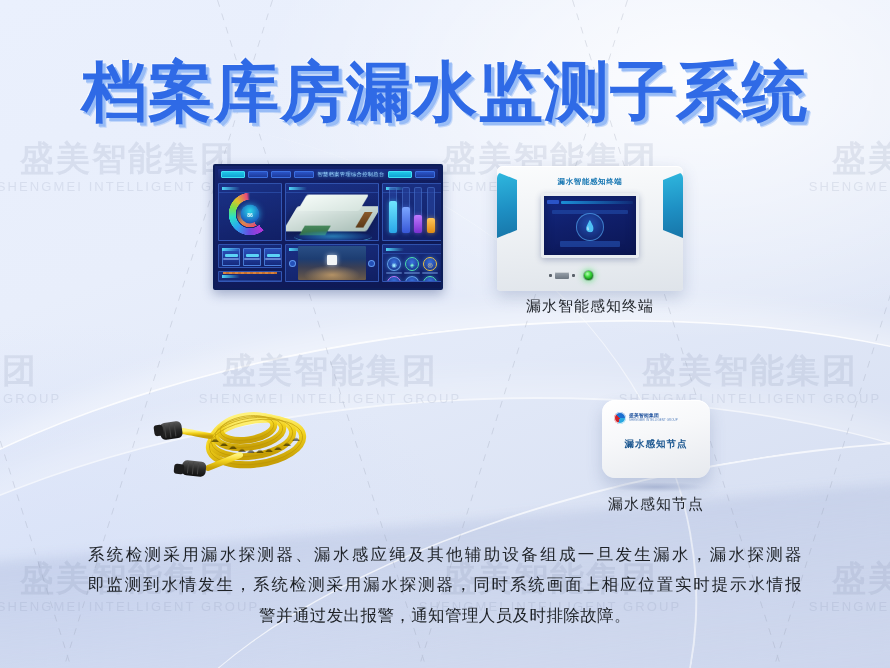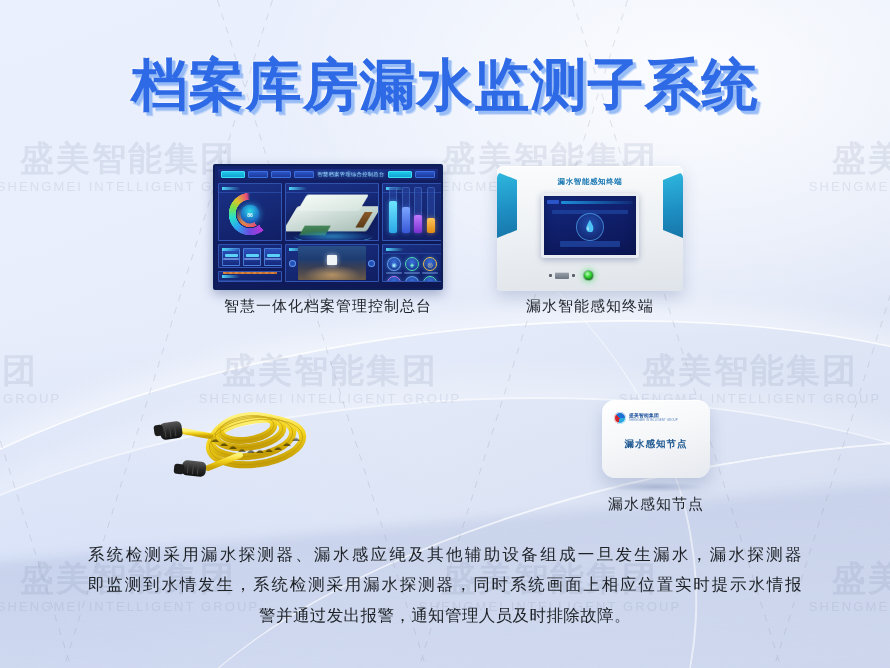--- a/index.html
+++ b/index.html
@@ -75,21 +75,21 @@
   }
 
   
   .title-wrap {
     position: absolute; left: 0; right: 0; top: 48px;
     text-align: center; z-index: 6;
   }
   .title {
     display: inline-block;
     font-family: "DejaVu Sans", "Liberation Sans", sans-serif;
-    font-size: 56px;
+    font-size: 65px;
     font-weight: 700;
     letter-spacing: 1px;
     color: #2f6ae6;
     text-shadow:
        3px 3px 0 rgba(150,186,246,0.95),
        4px 4px 0 rgba(168,199,248,0.6),
       -1px -1px 0 rgba(255,255,255,0.45);
   }
 
   
@@ -581,21 +581,20 @@
                 </span>
               <span class="icell">
                   <span class="ibtn g">✦</span>
                 </span>
             </div>
           </div>
         </div>
       </div>
     </div>
   </div>
-  <div class="caption cap1">智慧一体化档案管理控制总台</div>
 
   <div class="zone terminal">
     <div class="term-body">
       <span class="term-wing l"></span>
       <span class="term-wing r"></span>
       <div class="term-label">漏水智能感知终端</div>
       <div class="term-screen">
         <div class="ts-top">
           <span class="ts-pill"></span>
             <span class="ts-bar"></span>

